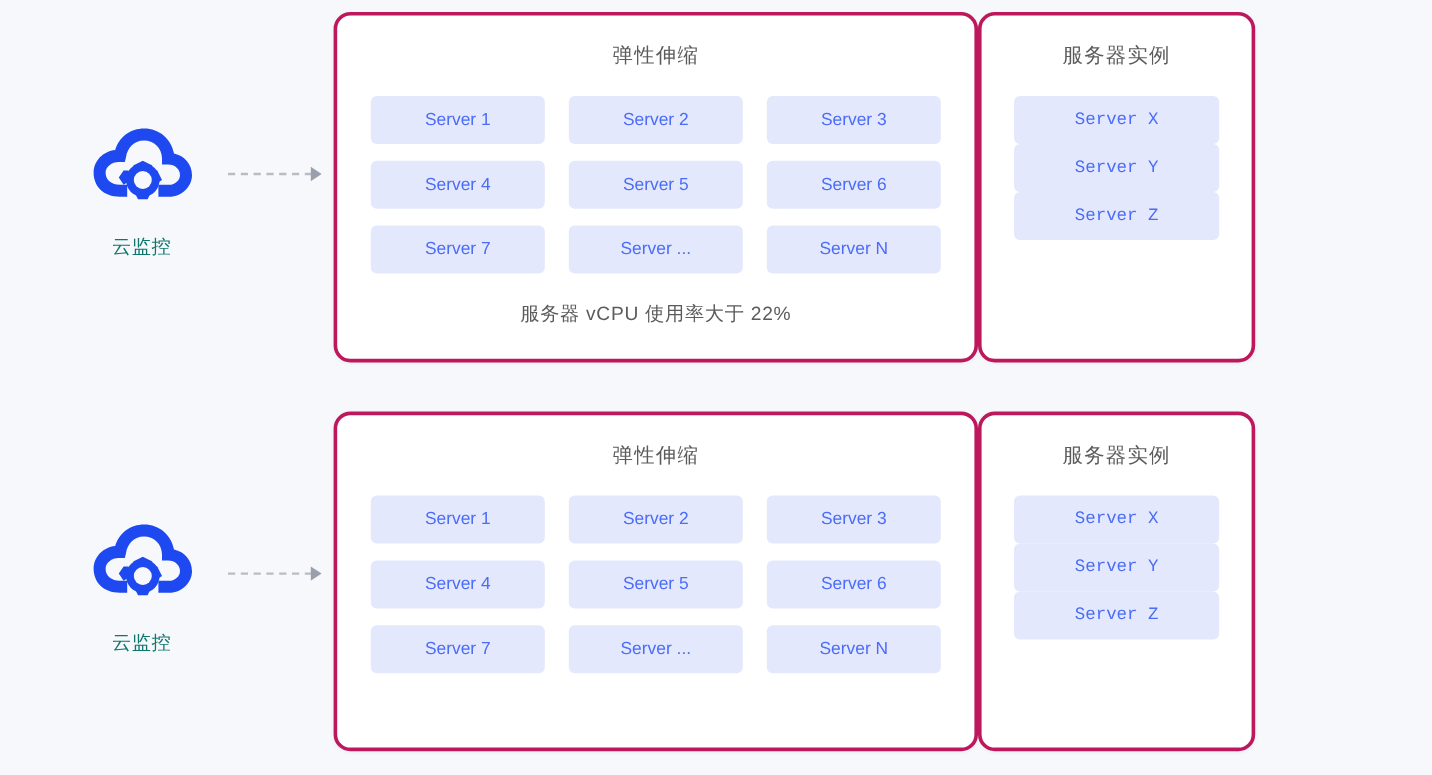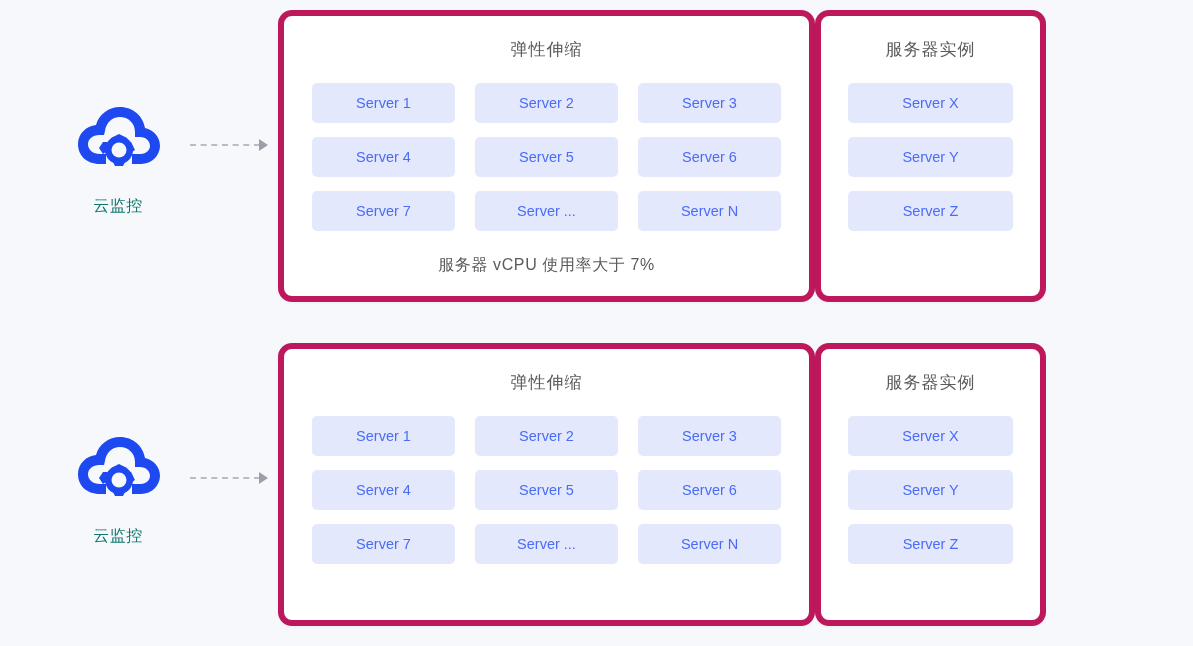--- a/index.html
+++ b/index.html
@@ -90,21 +90,21 @@
   }
 
   
   .arrow.monitor-arrow { left: 190px; width: 78px; }
   .flow-row.top    .arrow.monitor-arrow { top: 134px; }
   .flow-row.bottom .arrow.monitor-arrow { top: 134px; }
 
   
   .card {
     background: #ffffff;
-    border: 6px solid #be185d;
+    border: 3px solid #be185d;
     border-radius: 14px;
     box-shadow: 0 1px 3px rgba(30,40,80,0.045);
   }
   .scaling-card {
     flex: 0 0 537px;
     width: 537px;
     height: 100%;
     padding: 22px 28px 0 28px;
   }
   .card-title {
@@ -162,22 +162,23 @@
     font-size: 16px;
     color: #54565c;
   }
 
   
   .instance-card {
     flex: 0 0 231px;
     width: 231px;
     height: 100%;
     padding: 22px 27px 0 27px;
-  }
-  .instance-list { display: flex; flex-direction: column; gap: 14px; }
+    font-family: Liberation Mono, monospace;
+  }
+  .instance-list { display: flex; flex-direction: column; }
 </style>
 </head>
 <body>
 
 <div class="stage">
 
   <div class="flow-row top">
 
     <div class="monitor-col">
       <div class="monitor-block">
@@ -204,21 +205,21 @@
         <div class="server-chip">Server 1</div>
         <div class="server-chip">Server 2</div>
         <div class="server-chip">Server 3</div>
         <div class="server-chip">Server 4</div>
         <div class="server-chip">Server 5</div>
         <div class="server-chip">Server 6</div>
         <div class="server-chip">Server 7</div>
         <div class="server-chip">Server ...</div>
         <div class="server-chip">Server N</div>
       </div>
-      <div class="card-caption">服务器 vCPU 使用率大于 7%</div>
+      <div class="card-caption">服务器 vCPU 使用率大于 22%</div>
     </div>
 
 
     <div class="card instance-card">
       <div class="card-title">服务器实例</div>
       <div class="instance-list">
         <div class="server-chip">Server X</div>
         <div class="server-chip">Server Y</div>
         <div class="server-chip">Server Z</div>
       </div>

